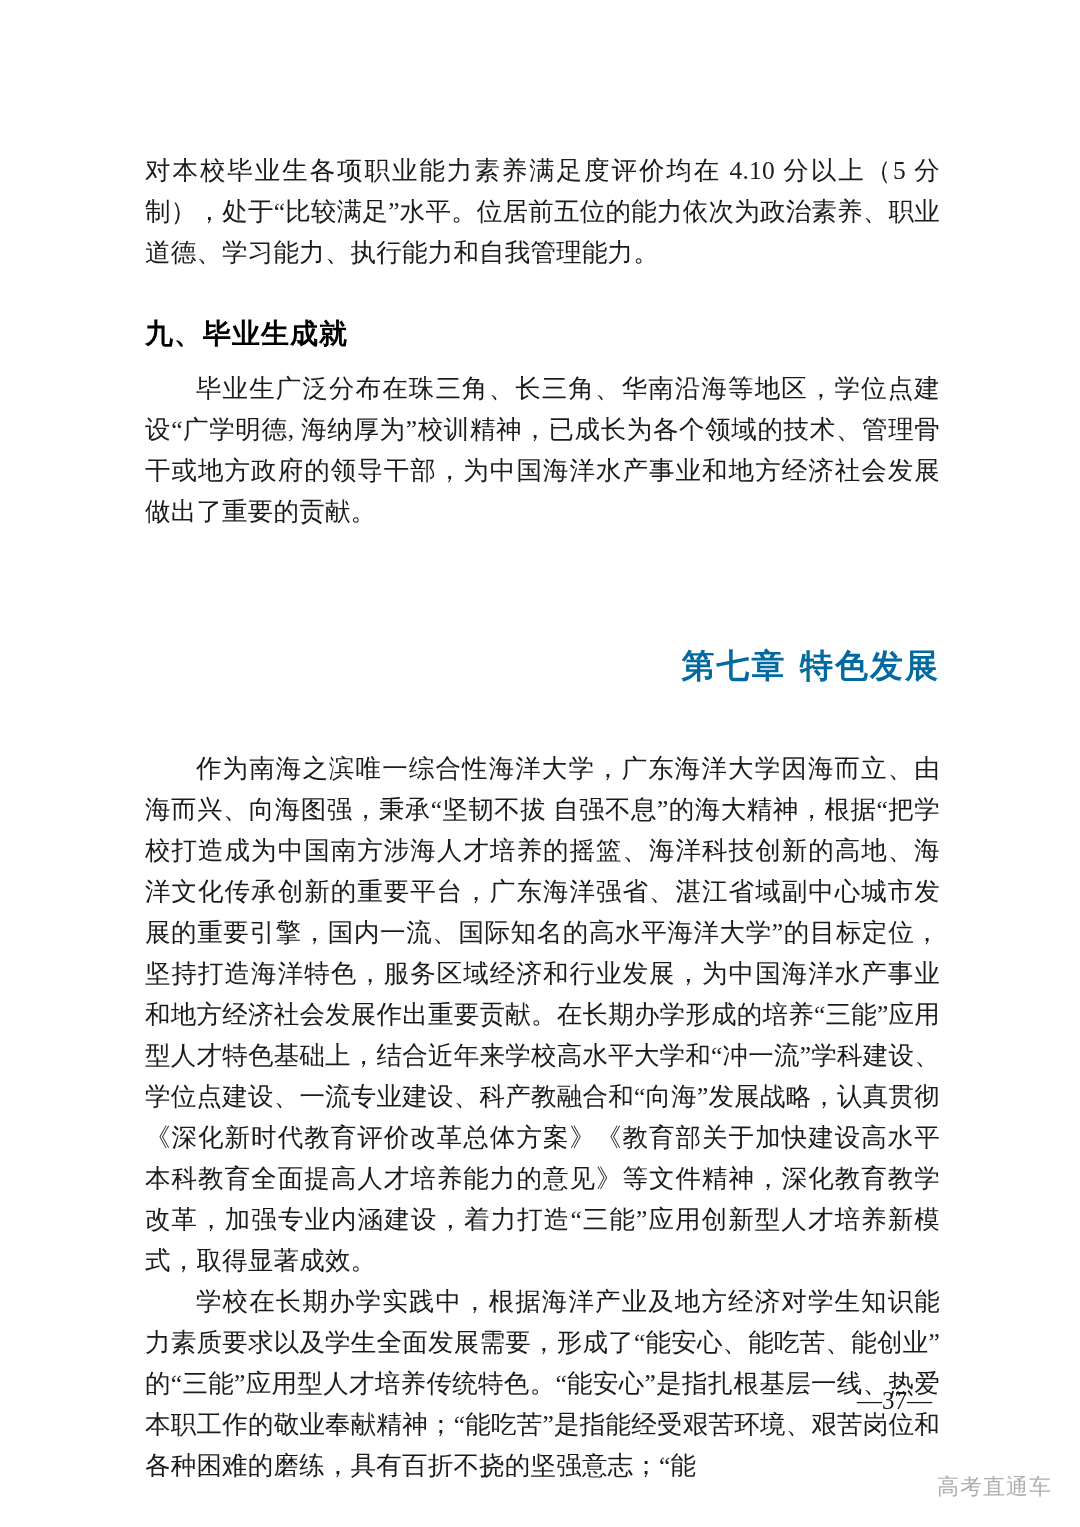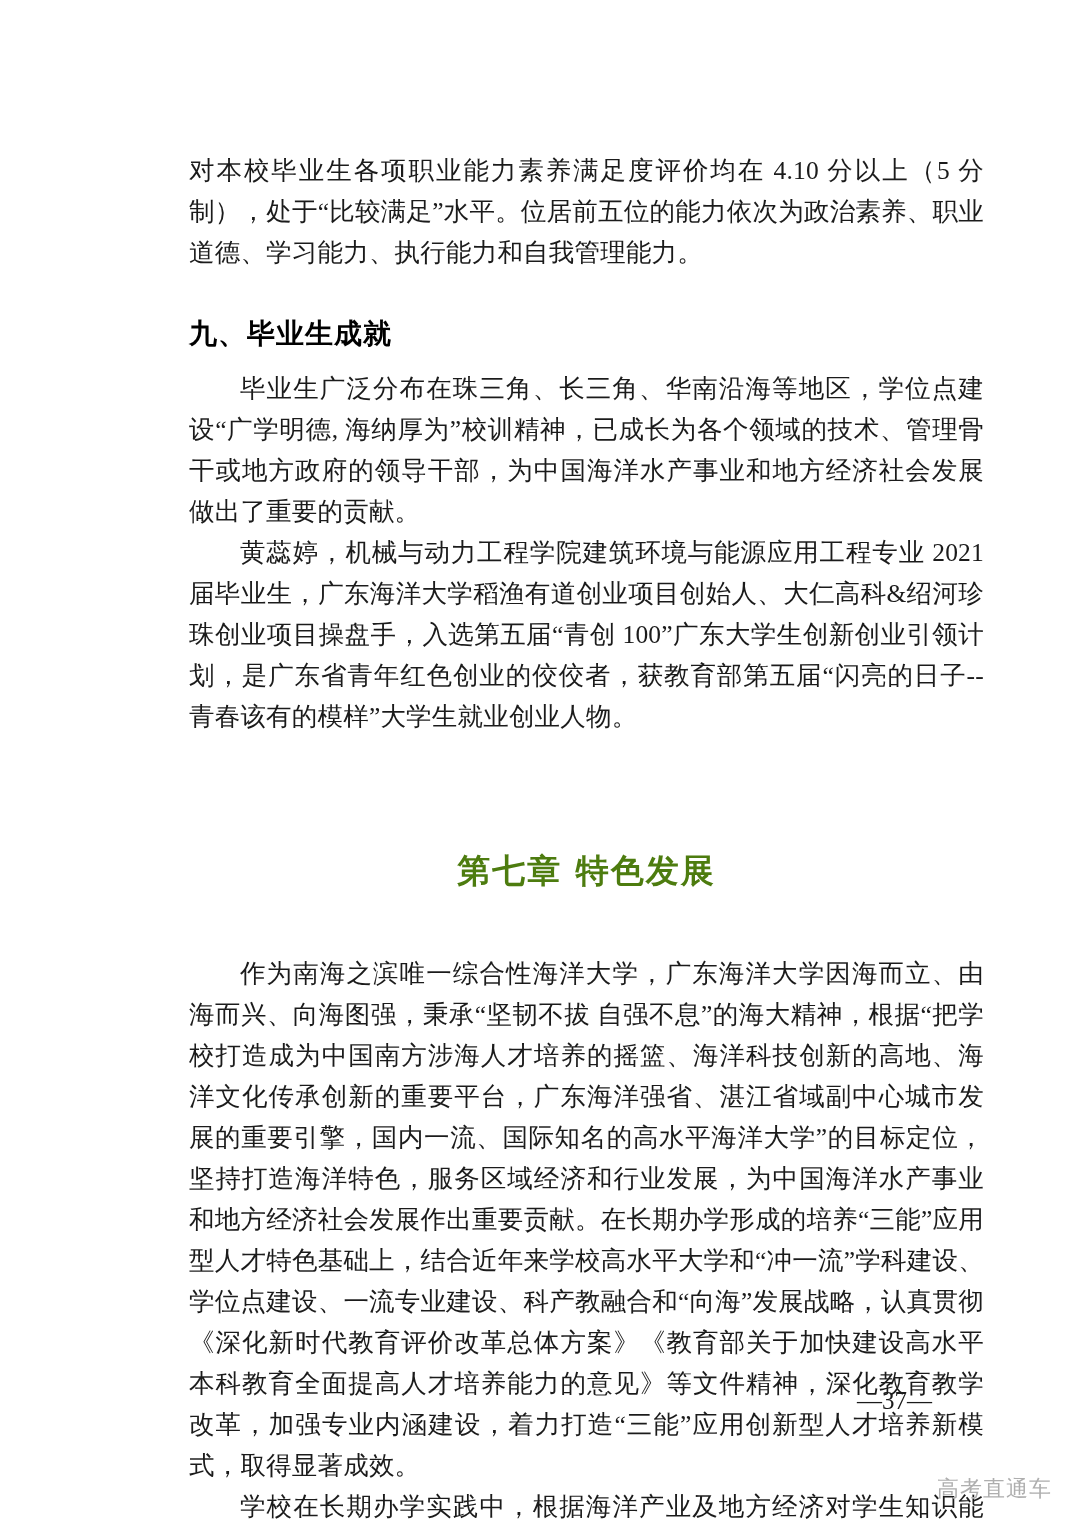--- a/index.html
+++ b/index.html
@@ -15,21 +15,20 @@
     overflow: hidden;
     font-family: "Liberation Serif", "DejaVu Serif", serif;
     color: #1a1a1a;
     -webkit-font-smoothing: antialiased;
   }
 
   .page {
     position: absolute;
     inset: 0;
     background: #ffffff;
-    margin-left: 44px;
   }
 
   
   .content {
     position: absolute;
     left: 145px;
     top: 150px;
     width: 795px;
   }
 
@@ -57,27 +56,27 @@
     color: #000000;
     letter-spacing: 1px;
   }
 
   .gap-before-section { margin-top: 41px; }
   .gap-after-section  { margin-top: 14px; }
 
   
   .chapter-title {
     margin: 0;
-    text-align: center;
+    text-align: right;
     font-family: "DejaVu Sans", "Liberation Sans", sans-serif;
     font-weight: 700;
     font-size: 33px;
     line-height: 44px;
     letter-spacing: 2px;
-    color: #4d7c0f;
+    color: #0369a1;
   }
 
   
   .sub-head {
     margin: 0;
     font-size: 24px;
     line-height: 40px;
     text-indent: 2em;
     color: #1b1b1b;
     letter-spacing: 0.2px;
@@ -97,21 +96,21 @@
     line-height: 30px;
     color: #1b1b1b;
     font-family: "Liberation Serif", "DejaVu Serif", serif;
   }
 
   
   .watermark {
     position: absolute;
     right: 28px;
     top: 1474px;
-    font-family: Liberation Serif, serif;
+    font-family: Liberation Mono, monospace;
     font-size: 22px;
     line-height: 30px;
     letter-spacing: 1px;
     color: #aeaeae;
     user-select: none;
   }
 </style>
 </head>
 <body>
 
@@ -122,21 +121,20 @@
     <p class="body-text">对本校毕业生各项职业能力素养满足度评价均在 4.10 分以上（5 分制），处于“比较满足”水平。位居前五位的能力依次为政治素养、职业道德、学习能力、执行能力和自我管理能力。</p>
 
     <div class="gap-before-section"></div>
 
     <h2 class="section-head">九、毕业生成就</h2>
 
     <div class="gap-after-section"></div>
 
     <p class="body-text indent">毕业生广泛分布在珠三角、长三角、华南沿海等地区，学位点建设“广学明德, 海纳厚为”校训精神，已成长为各个领域的技术、管理骨干或地方政府的领导干部，为中国海洋水产事业和地方经济社会发展做出了重要的贡献。</p>
 
-    <p class="body-text indent">黄蕊婷，机械与动力工程学院建筑环境与能源应用工程专业 2021 届毕业生，广东海洋大学稻渔有道创业项目创始人、大仁高科&amp;绍河珍珠创业项目操盘手，入选第五届“青创 100”广东大学生创新创业引领计划，是广东省青年红色创业的佼佼者，获教育部第五届“闪亮的日子--青春该有的模样”大学生就业创业人物。</p>
 
     <div class="spacer-chapter-top"></div>
 
     <h1 class="chapter-title">第七章 特色发展</h1>
 
     <div class="spacer-chapter-bottom"></div>
 
 
     <p class="body-text indent">作为南海之滨唯一综合性海洋大学，广东海洋大学因海而立、由海而兴、向海图强，秉承“坚韧不拔 自强不息”的海大精神，根据“把学校打造成为中国南方涉海人才培养的摇篮、海洋科技创新的高地、海洋文化传承创新的重要平台，广东海洋强省、湛江省域副中心城市发展的重要引擎，国内一流、国际知名的高水平海洋大学”的目标定位，坚持打造海洋特色，服务区域经济和行业发展，为中国海洋水产事业和地方经济社会发展作出重要贡献。在长期办学形成的培养“三能”应用型人才特色基础上，结合近年来学校高水平大学和“冲一流”学科建设、学位点建设、一流专业建设、科产教融合和“向海”发展战略，认真贯彻《深化新时代教育评价改革总体方案》《教育部关于加快建设高水平本科教育全面提高人才培养能力的意见》等文件精神，深化教育教学改革，加强专业内涵建设，着力打造“三能”应用创新型人才培养新模式，取得显著成效。</p>
 

